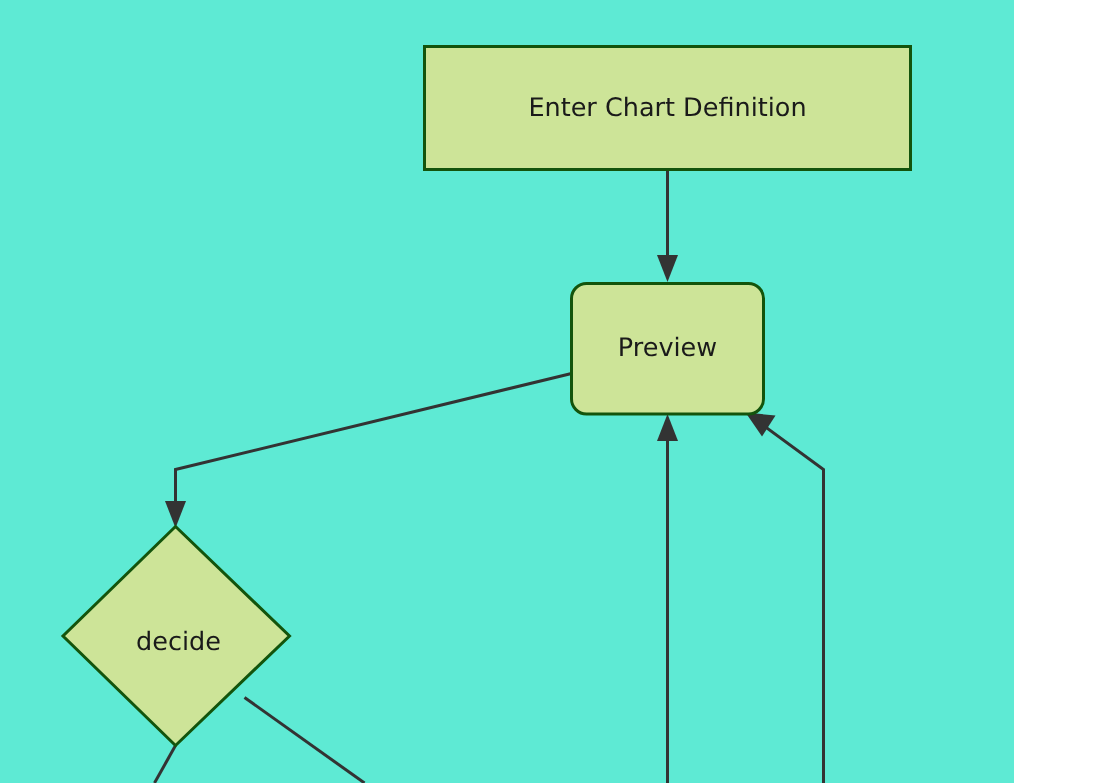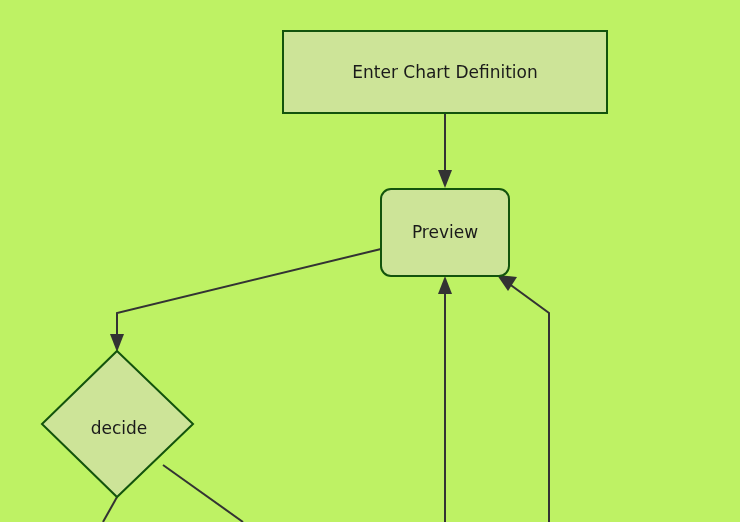--- a/index.html
+++ b/index.html
@@ -6,23 +6,23 @@
   html, body {
     margin: 0;
     padding: 0;
     background: #ffffff;
   }
   body {
     font-family: "DejaVu Sans", "Liberation Sans", sans-serif;
   }
   #canvas {
     position: relative;
-    width: 740px;
+    width: 676px;
     height: 522px;
-    background: #bef264;
+    background: #5eead4;
     overflow: hidden;
   }
   #diagram-svg {
     position: absolute;
     top: 0;
     left: 0;
     width: 740px;
     height: 522px;
     display: block;
   }

